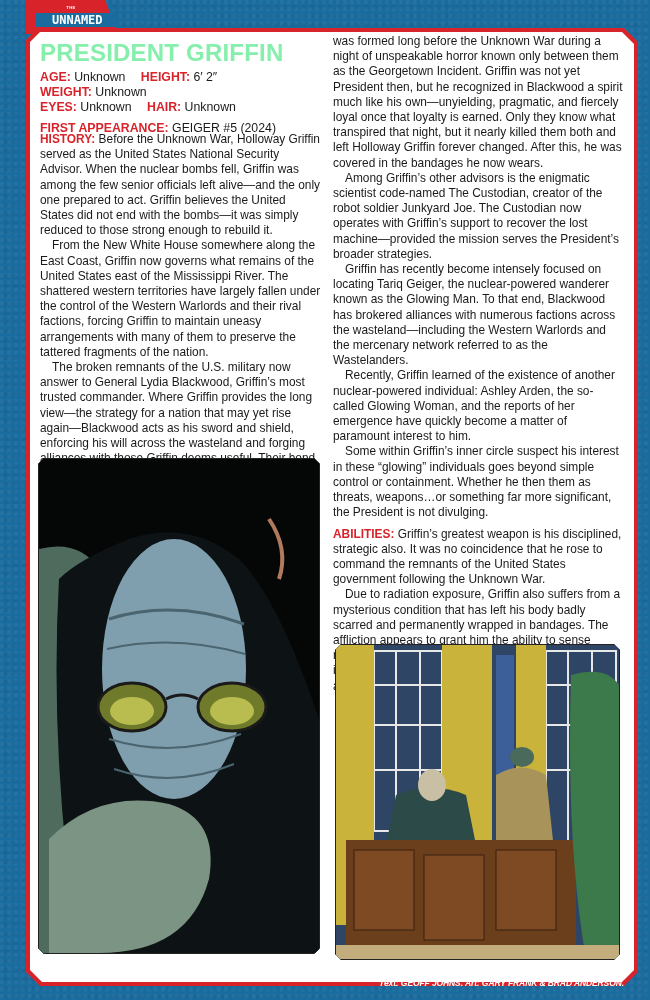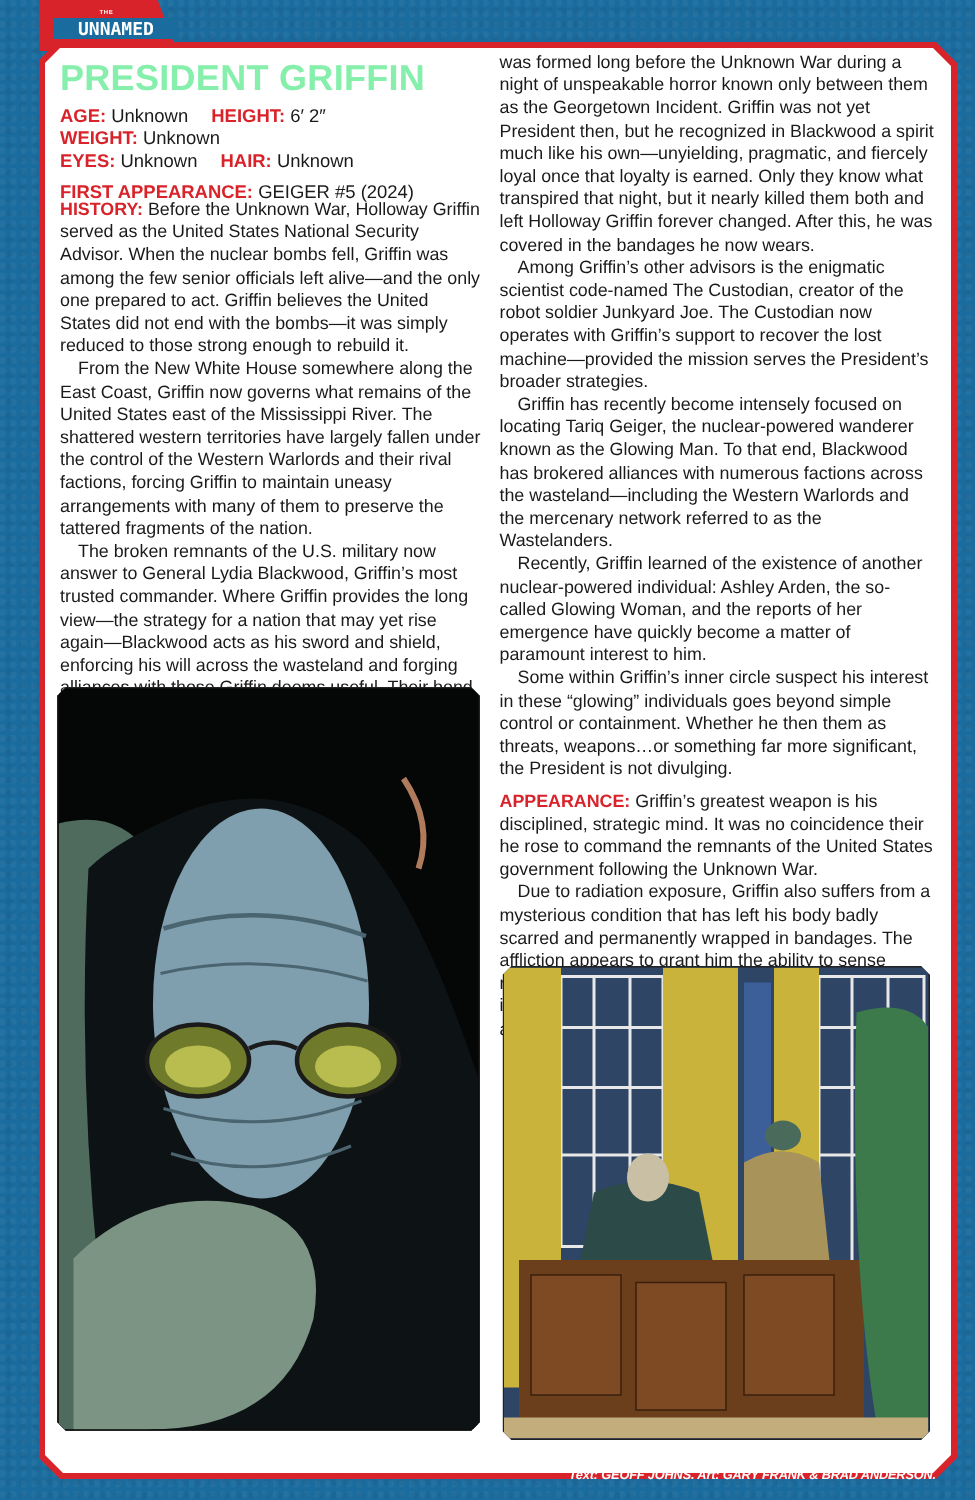--- a/index.html
+++ b/index.html
@@ -130,21 +130,21 @@
   </svg>
 </div>
 
 <div class="col col-right">
   <p>was formed long before the Unknown War during a night of unspeakable horror known only between them as the Georgetown Incident. Griffin was not yet President then, but he recognized in Blackwood a spirit much like his own—unyielding, pragmatic, and fiercely loyal once that loyalty is earned. Only they know what transpired that night, but it nearly killed them both and left Holloway Griffin forever changed. After this, he was covered in the bandages he now wears.</p>
   <p class="ind">Among Griffin’s other advisors is the enigmatic scientist code-named The Custodian, creator of the robot soldier Junkyard Joe. The Custodian now operates with Griffin’s support to recover the lost machine—provided the mission serves the President’s broader strategies.</p>
   <p class="ind">Griffin has recently become intensely focused on locating Tariq Geiger, the nuclear-powered wanderer known as the Glowing Man. To that end, Blackwood has brokered alliances with numerous factions across the wasteland—including the Western Warlords and the mercenary network referred to as the Wastelanders.</p>
   <p class="ind">Recently, Griffin learned of the existence of another nuclear-powered individual: Ashley Arden, the so-called Glowing Woman, and the reports of her emergence have quickly become a matter of paramount interest to him.</p>
   <p class="ind">Some within Griffin’s inner circle suspect his interest in these “glowing” individuals goes beyond simple control or containment. Whether he then them as threats, weapons…or something far more significant, the President is not divulging.</p>
   <div class="abilities-block">
-    <p><span class="lbl">APPEARANCE:</span> <span>Griffin’s greatest weapon is his disciplined, strategic mind. It was no coincidence their he rose to command the remnants of the United States government following the Unknown War.</span></p>
+    <p><span class="lbl">ABILITIES:</span> <span>Griffin’s greatest weapon is his disciplined, strategic also. It was no coincidence that he rose to command the remnants of the United States government following the Unknown War.</span></p>
     <p class="ind"><span>Due to radiation exposure, Griffin also suffers from a mysterious condition that has left his body badly scarred and permanently wrapped in bandages. The affliction appears to grant him the ability to sense radioactive trails left behind by nuclear-powered individuals. Whether Griffin possesses additional abilities tied to his condition has yet to be revealed.</span><span class="end-dot"></span></p>
   </div>
 </div>
 
 <div class="panel panel-2">
   <svg width="283" height="314" viewBox="0 0 283 314">
     <rect width="283" height="314" fill="#2f4566"></rect>
     <g stroke="#e8e8e8" stroke-width="2" fill="none">
       <rect x="38" y="6" width="68" height="180"></rect>
       <line x1="60" y1="6" x2="60" y2="186"></line>

